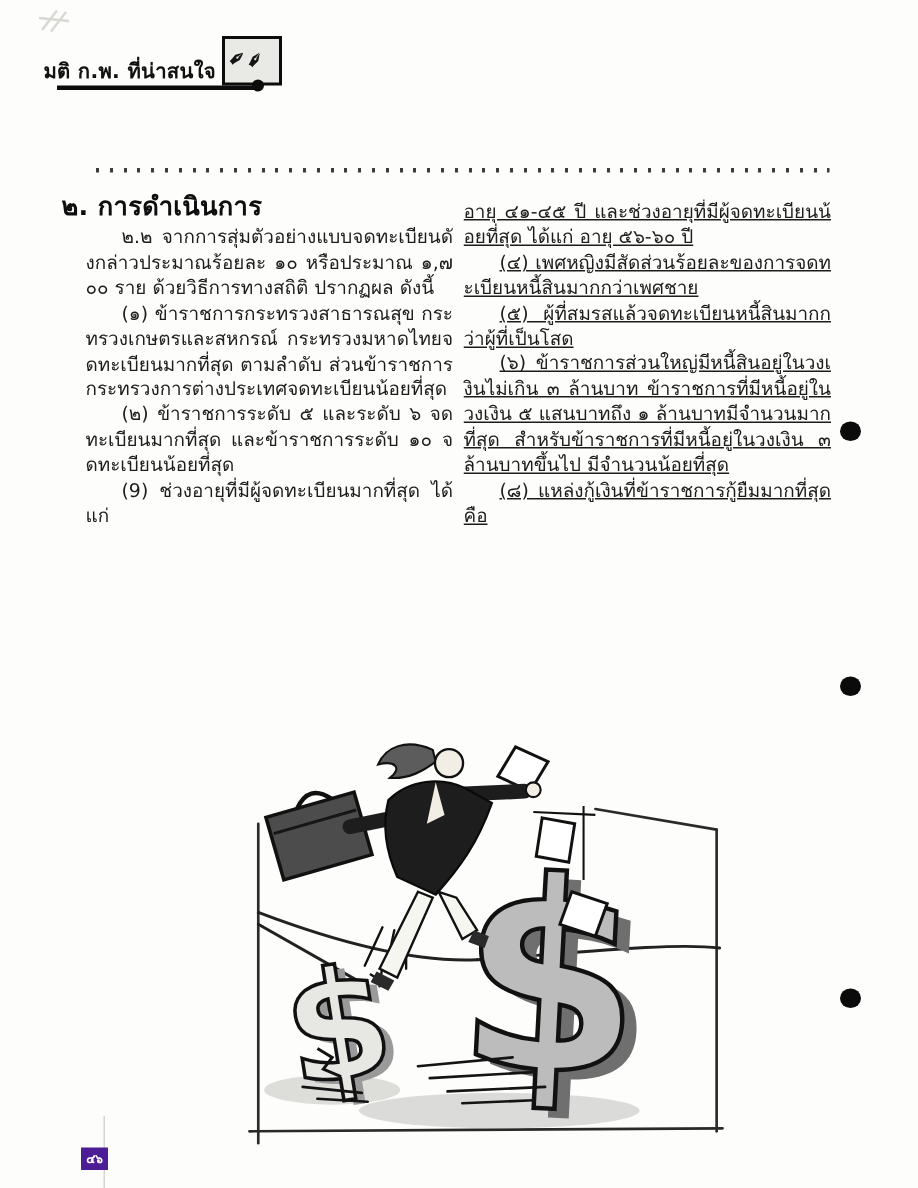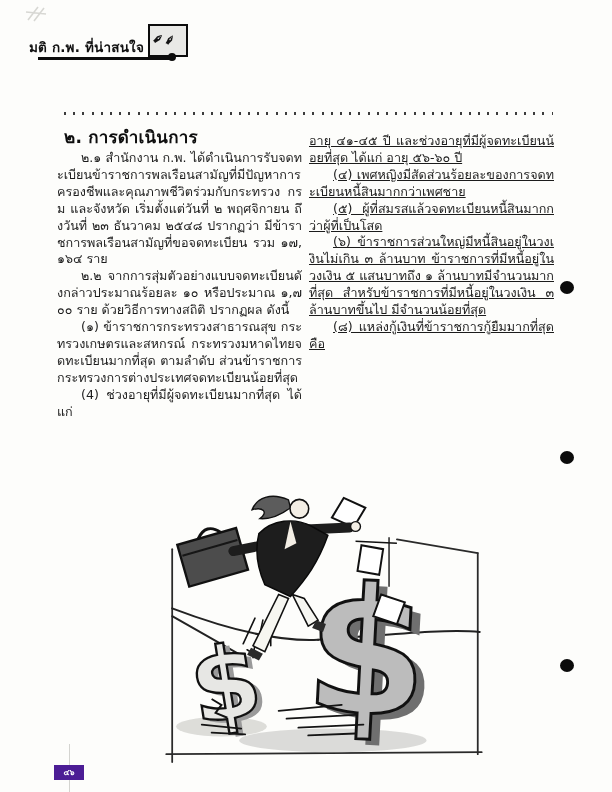--- a/index.html
+++ b/index.html
@@ -26,42 +26,42 @@
   .nib2{left:14px;top:5px;transform:rotate(-55deg);}
   .header-rule{position:absolute;left:0;top:33px;width:136px;height:2.5px;background:#0c0c0c;}
   .header-rule-dot{position:absolute;left:130px;top:29px;width:8px;height:8px;border-radius:50%;background:#0c0c0c;}
   
   .dotted-rule{
     position:absolute;left:64px;top:112px;width:489px;height:3px;
     background:repeating-linear-gradient(to right,#3c3c3c 0 2px,transparent 2px 9.2px);
   }
   
   .section-heading{
-    position:absolute;left:64px;top:123px;font-size:17px;font-weight:bold;color:#0e0e0e;
+    position:absolute;left:41px;top:123px;font-size:17px;font-weight:bold;color:#0e0e0e;
     letter-spacing:.2px;
   }
   
   .col{
     position:absolute;font-size:12.6px;line-height:16.9px;
     text-align:justify;word-break:break-all;line-break:anywhere;
     color:#1c1c1c;overflow:hidden;
   }
   .col p{margin:0;}
   .col p.ind{text-indent:24px;}
   .left-col{left:57px;top:150px;width:245px;height:352px;}
   .right-col{left:309px;top:133px;width:245px;height:347px;text-decoration:underline;}
   
   .margin-dot{position:absolute;left:560px;width:14px;height:13px;border-radius:50%;background:#0b0b0b;}
   .mdot1{top:281px;}.mdot2{top:451px;}.mdot3{top:659px;}
   
   .illustration{position:absolute;left:160px;top:492px;width:326px;height:276px;}
   
   .footer{position:absolute;left:54px;top:764px;height:18px;}
   .footer-badge{
-    position:absolute;left:0;top:1px;width:30px;height:15px;background:#4c1d95;
+    position:absolute;left:0;top:1px;width:18px;height:15px;background:#4c1d95;
     color:#fff;font-size:8px;font-weight:bold;text-align:center;line-height:15px;
   }
   .footer-title{
     position:absolute;left:22px;top:1px;white-space:nowrap;
     font-size:12px;font-weight:bold;color:#0e0e0e;letter-spacing:.3px;margin-top:24px;
   }
   .crease{position:absolute;left:69px;top:744px;width:1px;height:48px;background:#d4d4d0;}
 </style>
 </head>
 <body>
@@ -80,24 +80,24 @@
     </div>
     <div class="header-rule"></div>
     <div class="header-rule-dot"></div>
   </div>
 
   <div class="dotted-rule"></div>
 
   <div class="section-heading">๒. การดำเนินการ</div>
 
   <div class="col left-col">
-    <p class="ind">๒.๑ สำนักงาน ก.พ. ได้ดำเนินการรับจดทะเบียนข้าราชการพลเรือนสามัญที่มีปัญหาการครองชีพและคุณภาพชีวิตร่วมกับกระทรวง กรม และจังหวัด เริ่มตั้งแต่วันที่ ๒ พฤศจิกายน ถึงวันที่ ๒๓ ธันวาคม ๒๕๔๘ ปรากฏว่า มีข้าราชการพลเรือนสามัญที่ขอจดทะเบียน รวม ๑๗,๑๖๔ ราย</p>
     <p class="ind">๒.๒ จากการสุ่มตัวอย่างแบบจดทะเบียนดังกล่าวประมาณร้อยละ ๑๐ หรือประมาณ ๑,๗๐๐ ราย ด้วยวิธีการทางสถิติ ปรากฏผล ดังนี้</p>
     <p class="ind">(๑) ข้าราชการกระทรวงสาธารณสุข กระทรวงเกษตรและสหกรณ์ กระทรวงมหาดไทยจดทะเบียนมากที่สุด ตามลำดับ ส่วนข้าราชการกระทรวงการต่างประเทศจดทะเบียนน้อยที่สุด</p>
-    <p class="ind">(4) ช่วงอายุที่มีผู้จดทะเบียนมากที่สุด ได้แก่</p>
+    <p class="ind">(๒) ข้าราชการระดับ ๕ และระดับ ๖ จดทะเบียนมากที่สุด และข้าราชการระดับ ๑๐ จดทะเบียนน้อยที่สุด</p>
+    <p class="ind">(9) ช่วงอายุที่มีผู้จดทะเบียนมากที่สุด ได้แก่</p>
   </div>
 
   <div class="col right-col">
     <p>อายุ ๔๑-๔๕ ปี และช่วงอายุที่มีผู้จดทะเบียนน้อยที่สุด ได้แก่ อายุ ๕๖-๖๐ ปี</p>
     <p class="ind">(๔) เพศหญิงมีสัดส่วนร้อยละของการจดทะเบียนหนี้สินมากกว่าเพศชาย</p>
     <p class="ind">(๕) ผู้ที่สมรสแล้วจดทะเบียนหนี้สินมากกว่าผู้ที่เป็นโสด</p>
     <p class="ind">(๖) ข้าราชการส่วนใหญ่มีหนี้สินอยู่ในวงเงินไม่เกิน ๓ ล้านบาท ข้าราชการที่มีหนี้อยู่ในวงเงิน ๕ แสนบาทถึง ๑ ล้านบาทมีจำนวนมากที่สุด สำหรับข้าราชการที่มีหนี้อยู่ในวงเงิน ๓ ล้านบาทขึ้นไป มีจำนวนน้อยที่สุด</p>
     <p class="ind">(๘) แหล่งกู้เงินที่ข้าราชการกู้ยืมมากที่สุด คือ</p>
   </div>
 

